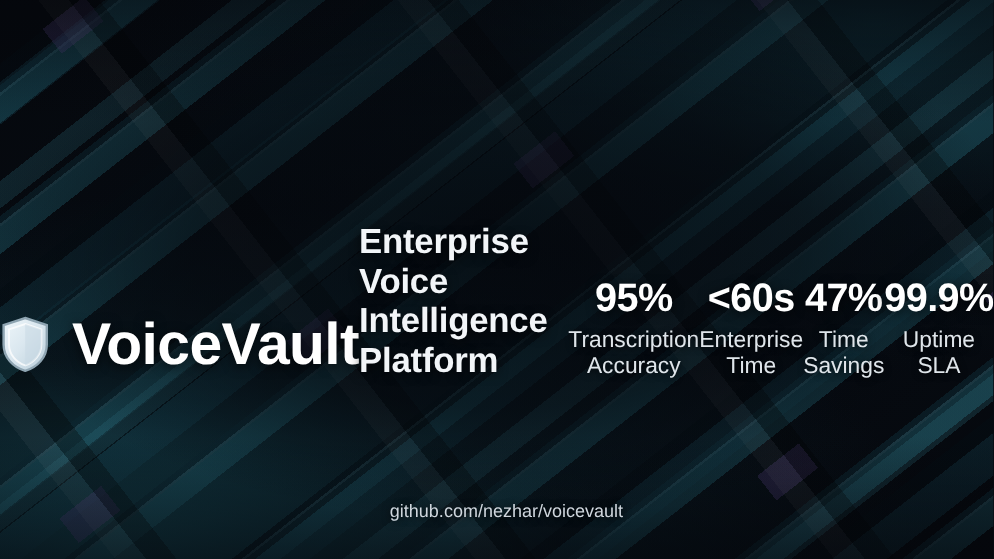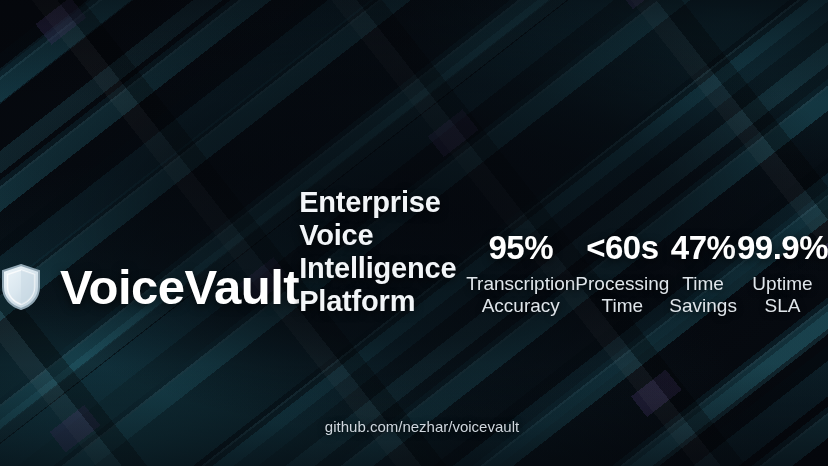--- a/index.html
+++ b/index.html
@@ -214,21 +214,21 @@
 
     <div class="subtitle">Enterprise Voice Intelligence Platform</div>
 
     <div class="stats-row">
       <div class="stat">
         <div class="stat-value">95%</div>
         <div class="stat-label">Transcription Accuracy</div>
       </div>
       <div class="stat">
         <div class="stat-value">&lt;60s</div>
-        <div class="stat-label">Processing Time</div>
+        <div class="stat-label">Enterprise Time</div>
       </div>
       <div class="stat">
         <div class="stat-value">47%</div>
         <div class="stat-label">Time Savings</div>
       </div>
       <div class="stat">
         <div class="stat-value">99.9%</div>
         <div class="stat-label">Uptime SLA</div>
       </div>
     </div>

